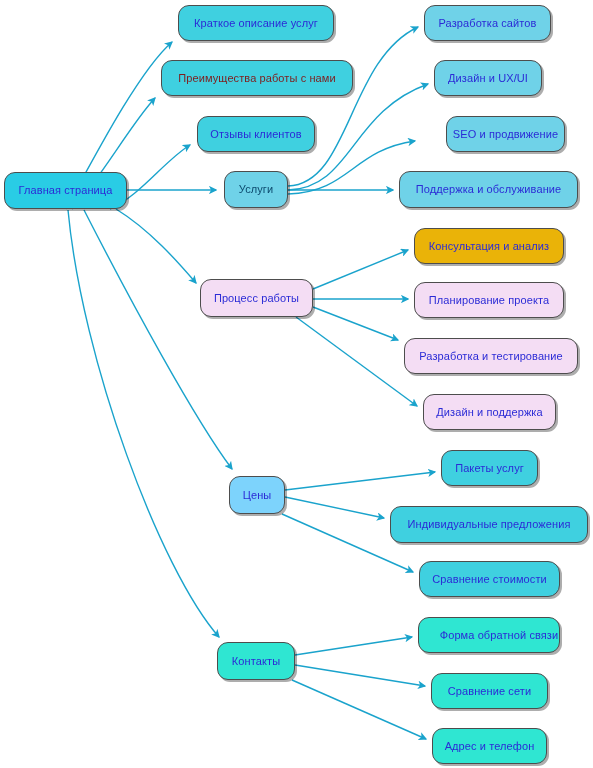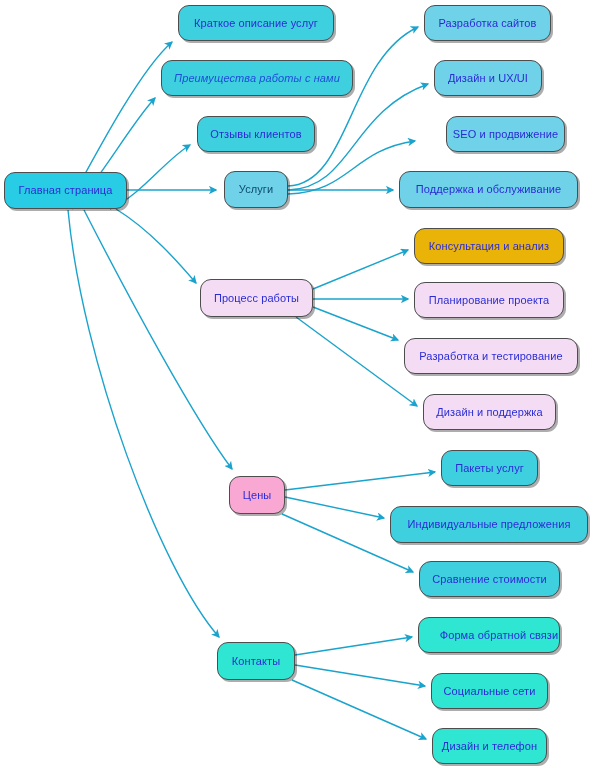--- a/index.html
+++ b/index.html
@@ -80,21 +80,21 @@
         <path d="M 292 680 L 426 739" fill="none" stroke="#1aa3cc" stroke-width="1.4" marker-end="url(#arrow)"></path>
       </g>
   </svg>
   <div id="nodes-group">
       <div class="node" style="left: 4px; top: 172px; width: 123px; height: 37px; background: rgb(41, 204, 229); border-color: rgb(77, 77, 77); color: rgb(43, 43, 214);">
         <span>Главная страница</span>
       </div>
       <div class="node" style="left: 178px; top: 5px; width: 156px; height: 36px; background: rgb(63, 208, 224); border-color: rgb(77, 77, 77); color: rgb(43, 43, 214);">
         <span>Краткое описание услуг</span>
       </div>
-      <div class="node" style="left: 161px; top: 60px; width: 192px; height: 36px; background: rgb(63, 208, 224); border-color: rgb(77, 77, 77); color: #1d4ed8; font-style: italic;">
+      <div class="node" style="left: 161px; top: 60px; width: 192px; height: 36px; background: rgb(63, 208, 224); border-color: rgb(77, 77, 77); color: #7f1d1d;">
         <span>Преимущества работы с нами</span>
       </div>
       <div class="node" style="left: 197px; top: 116px; width: 118px; height: 36px; background: rgb(63, 208, 224); border-color: rgb(77, 77, 77); color: rgb(43, 43, 214);">
         <span>Отзывы клиентов</span>
       </div>
       <div class="node" style="left: 224px; top: 171px; width: 64px; height: 37px; background: rgb(111, 210, 232); border-color: rgb(77, 77, 77); color: #0c4a6e;">
         <span>Услуги</span>
       </div>
       <div class="node" style="left: 424px; top: 5px; width: 127px; height: 36px; background: rgb(111, 210, 232); border-color: rgb(77, 77, 77); color: rgb(43, 43, 214);">
         <span>Разработка сайтов</span>
@@ -116,38 +116,38 @@
       </div>
       <div class="node" style="left: 414px; top: 282px; width: 150px; height: 36px; background: rgb(244, 221, 244); border-color: rgb(77, 77, 77); color: rgb(43, 43, 214);">
         <span>Планирование проекта</span>
       </div>
       <div class="node" style="left: 404px; top: 338px; width: 174px; height: 36px; background: rgb(244, 221, 244); border-color: rgb(77, 77, 77); color: rgb(43, 43, 214);">
         <span>Разработка и тестирование</span>
       </div>
       <div class="node" style="left: 423px; top: 394px; width: 133px; height: 36px; background: rgb(244, 221, 244); border-color: rgb(77, 77, 77); color: rgb(43, 43, 214);">
         <span>Дизайн и поддержка</span>
       </div>
-      <div class="node" style="left: 229px; top: 476px; width: 56px; height: 38px; background: #f9a8d4; border-color: rgb(77, 77, 77); color: rgb(43, 43, 214); text-align: center;">
+      <div class="node" style="left: 229px; top: 476px; width: 56px; height: 38px; background: #7dd3fc; border-color: rgb(77, 77, 77); color: rgb(43, 43, 214); text-align: center;">
         <span>Цены</span>
       </div>
       <div class="node" style="left: 441px; top: 450px; width: 97px; height: 36px; background: rgb(63, 208, 224); border-color: rgb(77, 77, 77); color: rgb(43, 43, 214);">
         <span>Пакеты услуг</span>
       </div>
       <div class="node" style="left: 390px; top: 506px; width: 198px; height: 37px; background: rgb(63, 208, 224); border-color: rgb(77, 77, 77); color: rgb(43, 43, 214);">
         <span>Индивидуальные предложения</span>
       </div>
       <div class="node" style="left: 419px; top: 561px; width: 141px; height: 36px; background: rgb(63, 208, 224); border-color: rgb(77, 77, 77); color: rgb(43, 43, 214); border-radius: 12px;">
         <span>Сравнение стоимости</span>
       </div>
       <div class="node" style="left: 217px; top: 642px; width: 78px; height: 38px; background: rgb(47, 230, 210); border-color: rgb(77, 77, 77); color: rgb(43, 43, 214);">
         <span>Контакты</span>
       </div>
       <div class="node" style="left: 418px; top: 617px; width: 142px; height: 36px; background: rgb(47, 230, 210); border-color: rgb(77, 77, 77); color: rgb(43, 43, 214); padding-left: 20px;">
         <span>Форма обратной связи</span>
       </div>
       <div class="node" style="left: 431px; top: 673px; width: 117px; height: 36px; background: rgb(47, 230, 210); border-color: rgb(77, 77, 77); color: rgb(43, 43, 214);">
-        <span>Социальные сети</span>
+        <span>Сравнение сети</span>
       </div>
       <div class="node" style="left: 432px; top: 728px; width: 115px; height: 36px; background: rgb(47, 230, 210); border-color: rgb(77, 77, 77); color: rgb(43, 43, 214);">
-        <span>Дизайн и телефон</span>
+        <span>Адрес и телефон</span>
       </div>
     </div>
 </div>
 
 </body></html>

